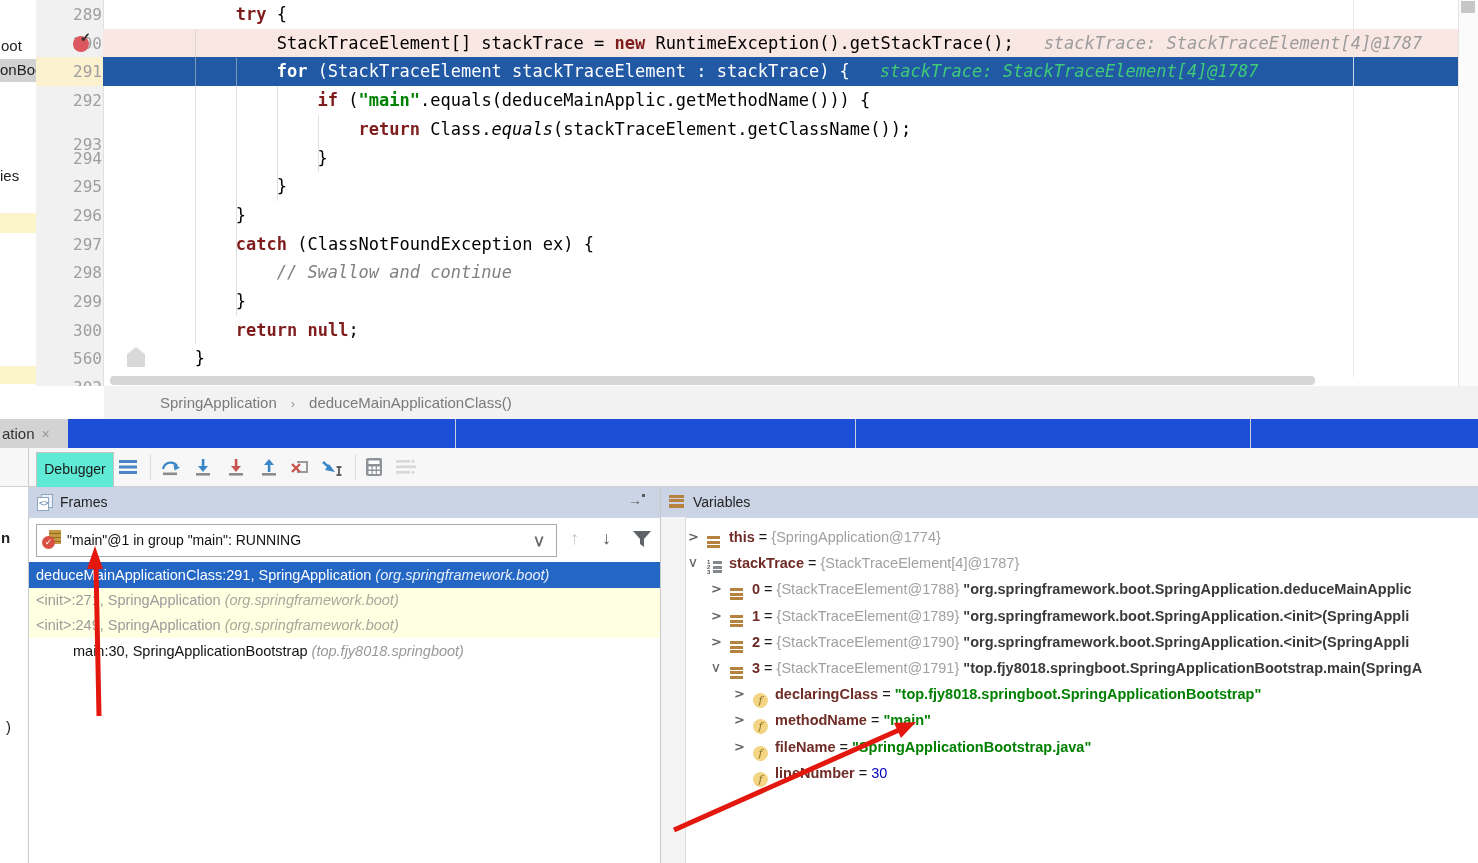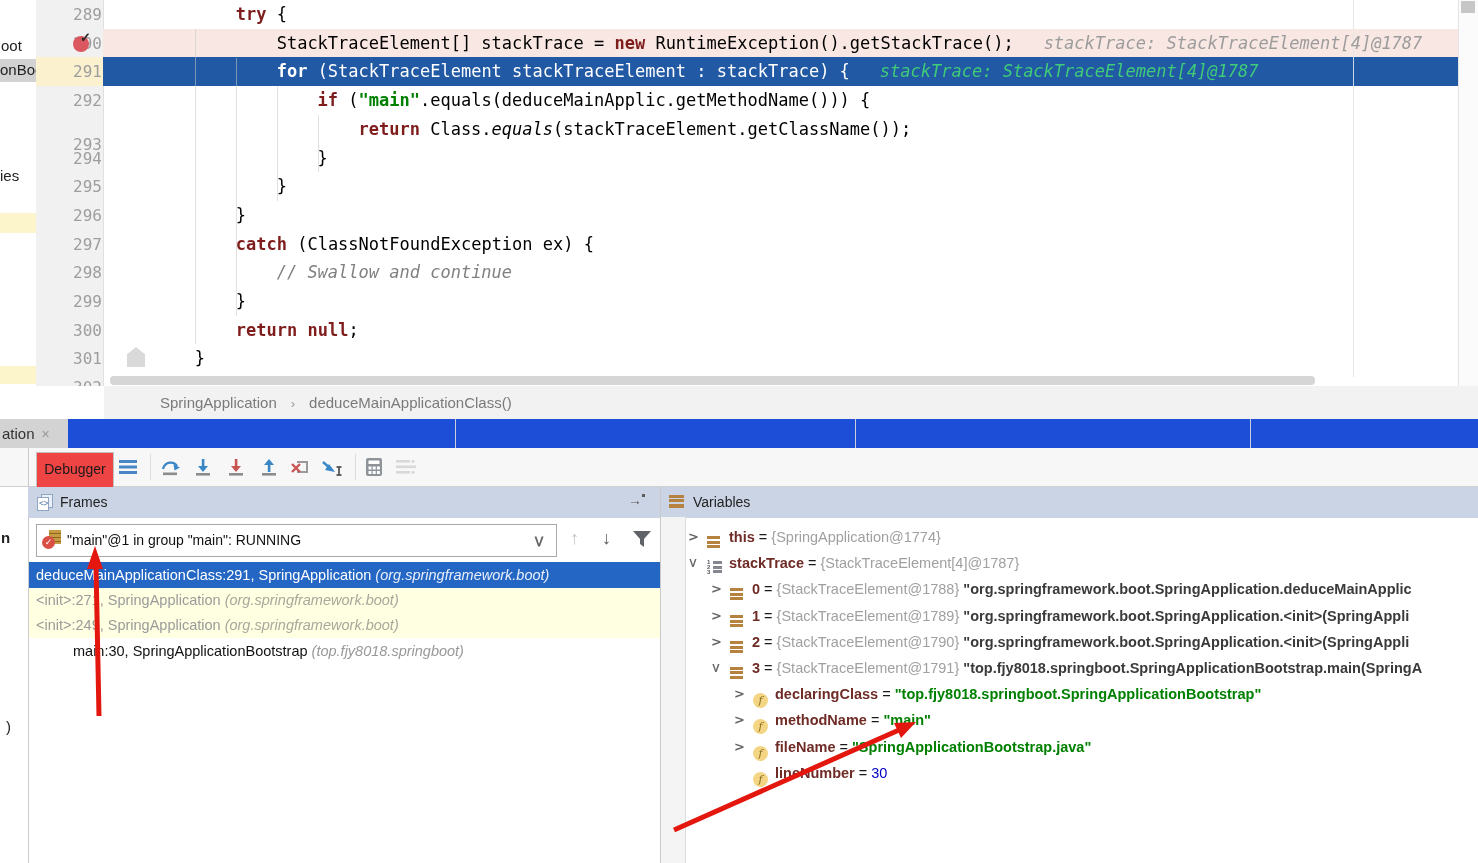--- a/index.html
+++ b/index.html
@@ -44,21 +44,21 @@
   #breadcrumb-bg{position:absolute;left:104px;top:0;width:1374px;height:33px;background:#F2F2F2;}
   #breadcrumb{position:absolute;left:160px;top:0;height:33px;line-height:33px;font-size:15px;color:#7A7A7A;}
   #breadcrumb .sep{margin:0 14px;color:#9A9A9A;font-size:13px;}
   
   #tabstrip{position:absolute;left:0;top:419px;width:1478px;height:29px;background:#1d4ed8;border-bottom:1px solid #C2C7CF;}
   #edge-tab{position:absolute;left:0;top:0;width:68px;height:29px;background:#D3D3D3;line-height:29px;font-size:15px;color:#333;padding-left:2px;box-sizing:border-box;}
   #edge-tab .close{color:#999;margin-left:7px;font-size:14px;}
   .tabsep{position:absolute;top:0;width:1px;height:29px;background:#CBD0D8;}
   
   #dbg-toolbar{position:absolute;left:0;top:448px;width:1478px;height:38px;background:#F7F7F7;border-bottom:1px solid #CFCFCF;}
-  #dbg-tab{position:absolute;left:36px;top:4px;width:76px;height:35px;background:#ef4444;border:1px solid #C3C3C3;border-bottom:none;
+  #dbg-tab{position:absolute;left:36px;top:4px;width:76px;height:35px;background:#5eead4;border:1px solid #C3C3C3;border-bottom:none;
            text-align:center;line-height:33px;font-size:14px;}
   .tbico{position:absolute;top:7px;width:24px;height:24px;display:flex;align-items:center;justify-content:center;}
   .tsep{position:absolute;top:6px;width:1px;height:26px;background:#DCDCDC;}
   
   #left-col-border{position:absolute;left:28px;top:448px;width:1px;height:415px;background:#CBCBCB;}
   .panel-header{position:absolute;height:31px;background:#CBD4E5;border-bottom:1px solid #AEB9CE;font-size:14px;color:#222;}
   .panel-header .ph-label{position:absolute;left:32px;top:0;line-height:31px;}
   
   #frames-dd{position:absolute;left:36px;top:524px;width:521px;height:33px;background:#fff;border:1px solid #A9A9A9;box-sizing:border-box;}
   #frames-dd .dd-label{position:absolute;left:30px;top:0;line-height:31px;font-size:14px;color:#111;white-space:nowrap;}
@@ -117,21 +117,21 @@
       <div class="lnum" style="top: 57.4px; padding-right: 34px; box-sizing: border-box; width: 100px;">291</div>
       <div class="lnum" style="top: 86.1px; padding-right: 34px; box-sizing: border-box; width: 100px;">292</div>
       <div class="lnum" style="top: 130px; padding-right: 34px; box-sizing: border-box; width: 100px;">293</div>
       <div class="lnum" style="top: 143.5px; padding-right: 34px; box-sizing: border-box; width: 100px;">294</div>
       <div class="lnum" style="top: 172.2px; padding-right: 34px; box-sizing: border-box; width: 100px;">295</div>
       <div class="lnum" style="top: 200.9px; padding-right: 34px; box-sizing: border-box; width: 100px;">296</div>
       <div class="lnum" style="top: 229.6px; padding-right: 34px; box-sizing: border-box; width: 100px;">297</div>
       <div class="lnum" style="top: 258.3px; padding-right: 34px; box-sizing: border-box; width: 100px;">298</div>
       <div class="lnum" style="top: 287px; padding-right: 34px; box-sizing: border-box; width: 100px;">299</div>
       <div class="lnum" style="top: 315.7px; padding-right: 34px; box-sizing: border-box; width: 100px;">300</div>
-      <div class="lnum" style="top: 344.4px; padding-right: 34px; box-sizing: border-box; width: 100px;">301</div>
+      <div class="lnum" style="top: 344.4px; padding-right: 34px; box-sizing: border-box; width: 100px;">560</div>
       <div class="lnum" style="top: 373.1px; padding-right: 34px; box-sizing: border-box; width: 100px;">302</div>
     </div>
   <div id="code-area">
       <div class="codeline" style="top: 0px; padding-left: 122.76px;"><span class="kw">try</span><span class="pl"> {</span></div>
       <div class="row-hl hl-bp" style="top: 28.7px;"></div>
       <div class="codeline" style="top: 28.7px; padding-left: 163.68px;"><span class="pl">StackTraceElement[] stackTrace = </span><span class="kw">new</span><span class="pl"> RuntimeException().getStackTrace();</span><span class="hint hint-gray">stackTrace: StackTraceElement[4]@1787</span></div>
       <div class="row-hl hl-exec" style="top: 57.4px;"></div>
       <div class="codeline line-exec" style="top: 57.4px; padding-left: 163.68px;"><span class="kw">for</span><span class="pl"> (StackTraceElement stackTraceElement : stackTrace) {</span><span class="hint hint-green">stackTrace: StackTraceElement[4]@1787</span></div>
       <div class="codeline" style="top: 86.1px; padding-left: 204.6px;"><span class="kw">if</span><span class="pl"> (</span><span class="str">"main"</span><span class="pl">.equals(deduceMainApplic.getMethodName())) {</span></div>
       <div class="codeline" style="top: 114.8px; padding-left: 245.52px;"><span class="kw">return</span><span class="pl"> Class.</span><span class="itl">equals</span><span class="pl">(stackTraceElement.getClassName());</span></div>

